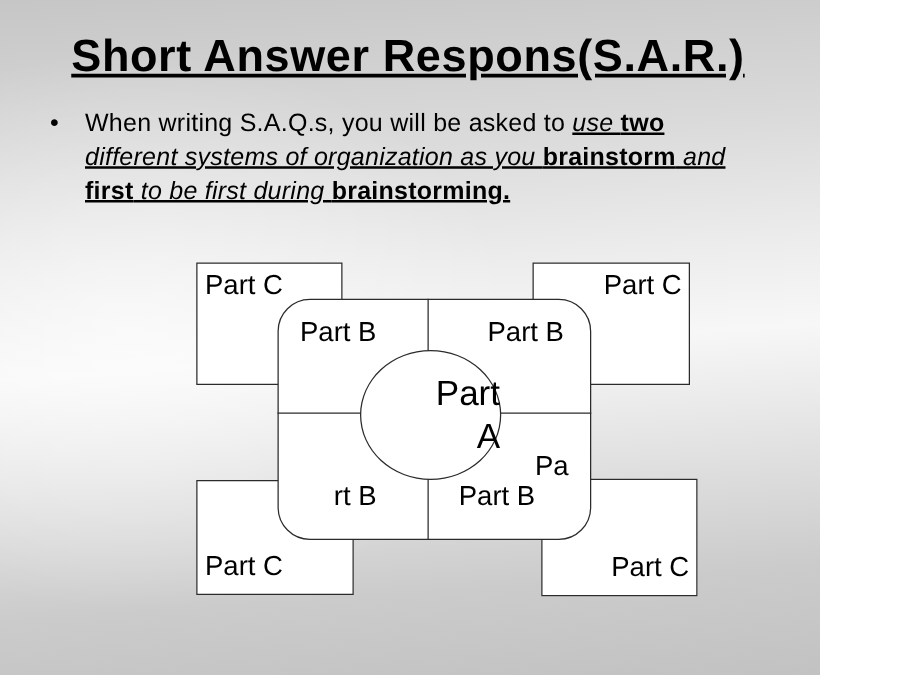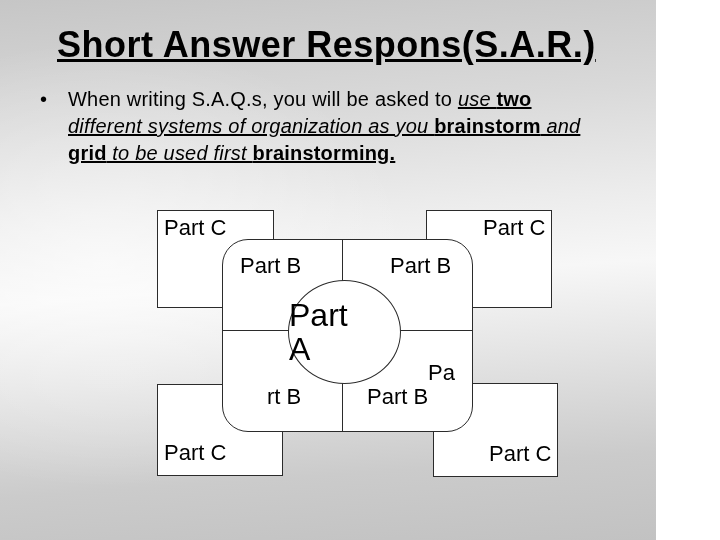--- a/index.html
+++ b/index.html
@@ -71,24 +71,24 @@
   .hline {
     position: absolute;
     left: 222px; top: 330px; width: 251px; height: 1px;
     background: #2b2b2b;
   }
   .ellipse {
     left: 288px; top: 280px; width: 113px; height: 104px;
     border-radius: 50%;
     display: flex;
     flex-direction: column;
-    align-items: flex-start;
+    align-items: flex-end;
     justify-content: center;
     text-align: center;
-    font-size: 32px;
+    font-size: 28px;
     line-height: 34px;
   }
 
   .lbl {
     position: absolute;
     font-size: 22px;
     line-height: 22px;
     white-space: pre;
   }
   .lbl-c-tl { left: 164px; top: 217px; }
@@ -106,21 +106,21 @@
 
 <div class="slide">
 
   <h1 class="title">Short Answer Respons(S.A.R.)</h1>
 
   <div class="bullet-marker">•</div>
 
   <div class="para">
     <div class="line"><span class="r">When writing S.A.Q.s, you will be asked to </span><span class="iu">use </span><span class="biu">two</span></div>
     <div class="line"><span class="iu">different systems of organization as you </span><span class="biu">brainstorm</span><span class="iu"> and</span></div>
-    <div class="line"><span class="biu">grid</span><span class="iu"> to be used first </span><span class="biu">brainstorming.</span></div>
+    <div class="line"><span class="biu">first</span><span class="iu"> to be first during </span><span class="biu">brainstorming.</span></div>
   </div>
 
   <div>
 
     <div class="shape box-tl"></div>
     <div class="shape box-tr"></div>
     <div class="shape box-bl"></div>
     <div class="shape box-br"></div>
 
     <div class="shape roundrect"></div>

